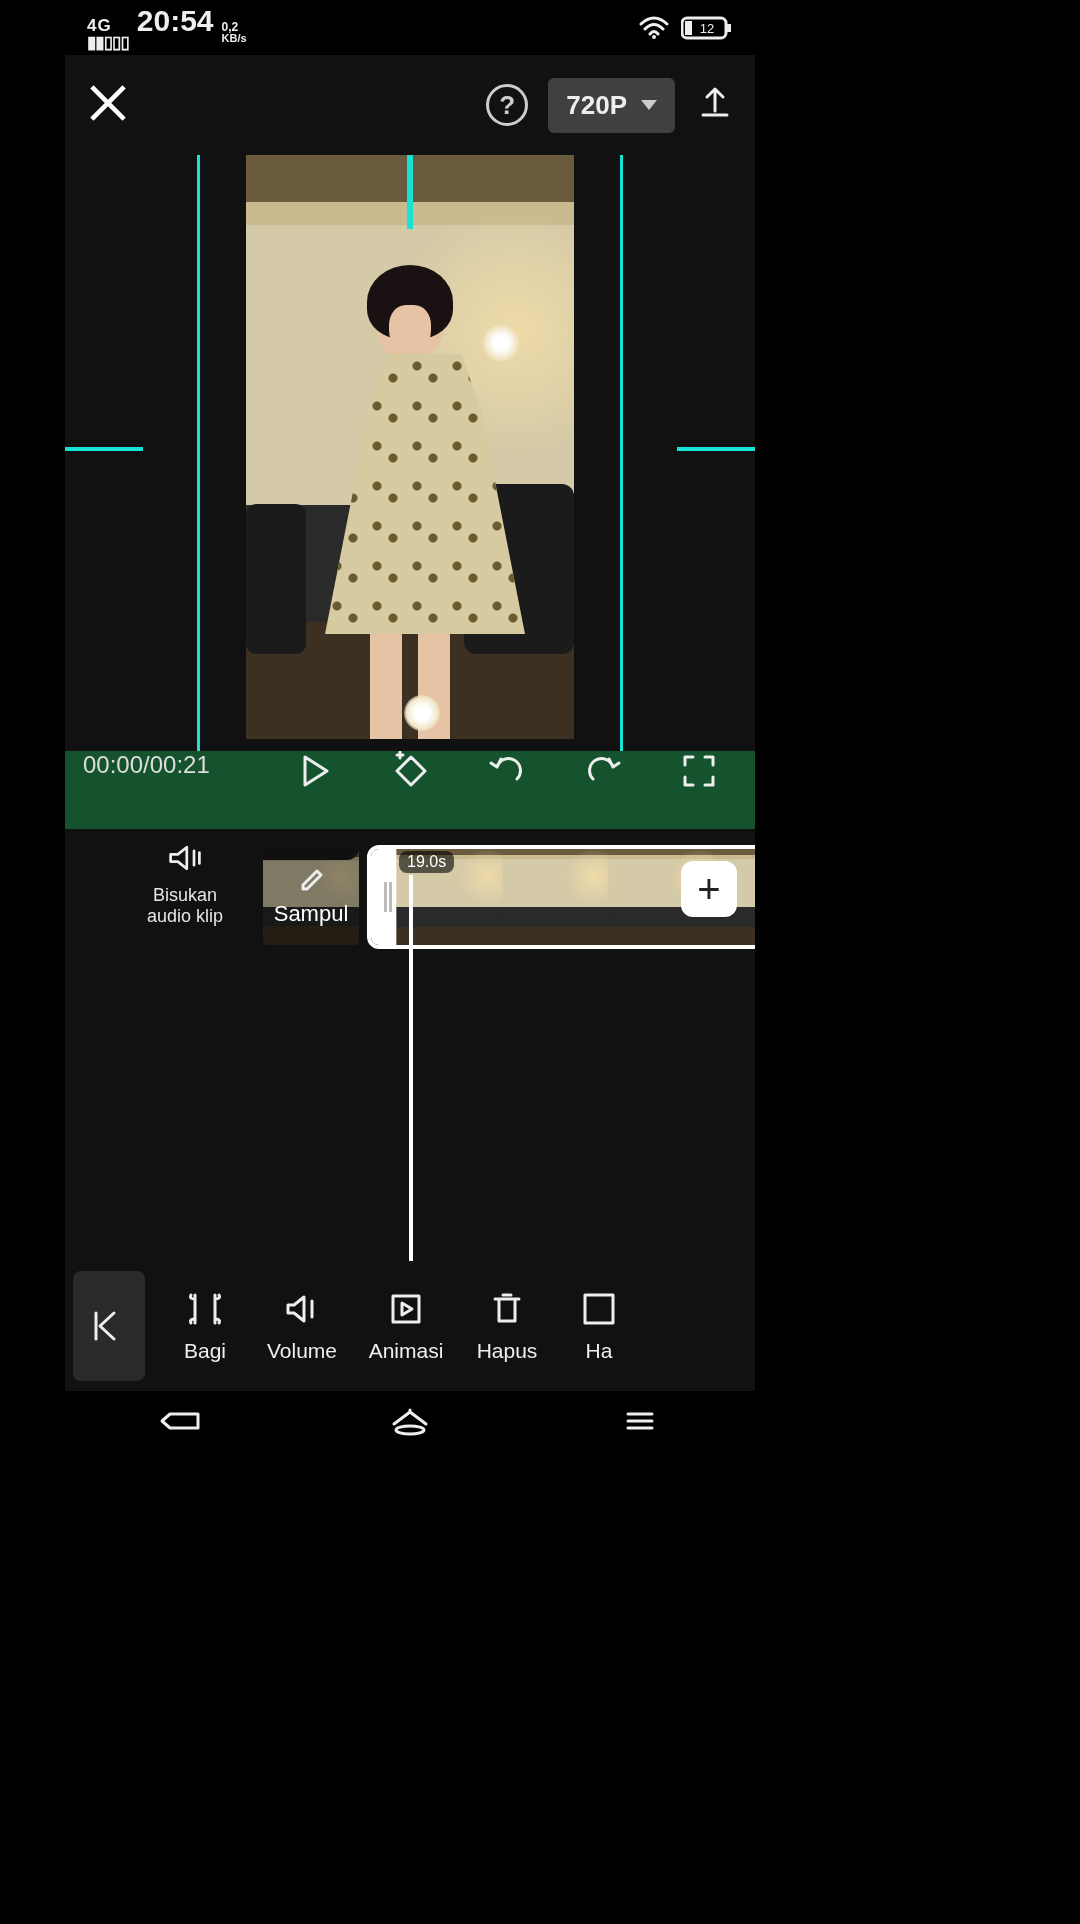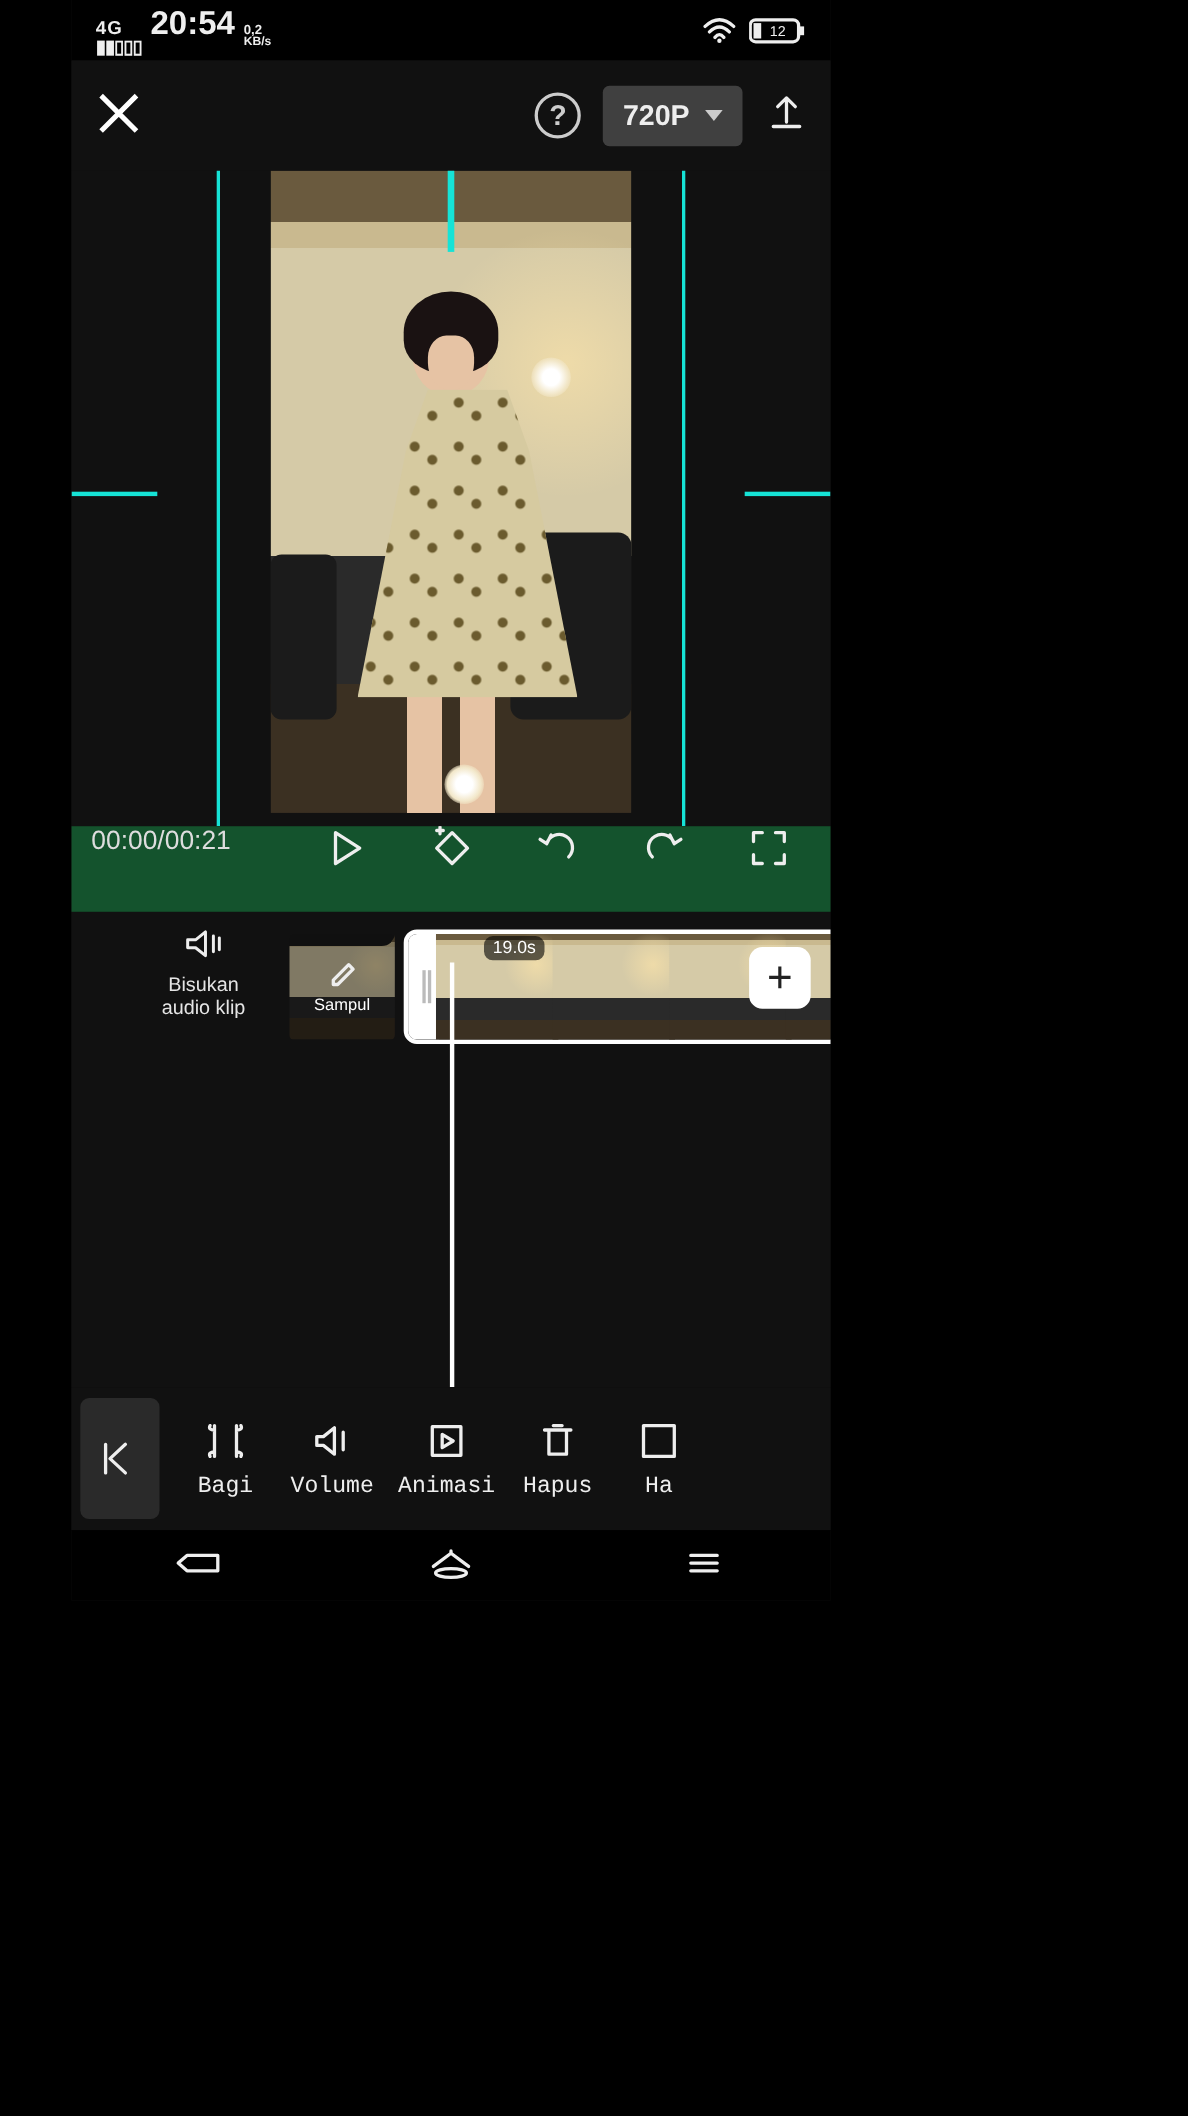--- a/index.html
+++ b/index.html
@@ -139,53 +139,53 @@
   .tracks { position: relative; margin-top: 20px; height: 100px; }
   .mute-col {
     position: absolute; left: 60px; top: -6px; width: 120px; text-align: center;
     color: #e5e5e5; font-size: 18px; line-height: 1.2;
   }
   .mute-col svg { width: 36px; height: 30px; margin-bottom: 6px; }
   .cover {
     position: absolute; left: 198px; top: 0; width: 96px; height: 96px;
     border-radius: 4px; overflow: hidden;
     display: flex; flex-direction: column; align-items: center; justify-content: center;
-    color: #fff; font-size: 15px; gap: 4px;
+    color: #fff; font-size: 22px; gap: 4px;
   }
   .cover .scene { position: absolute; inset: 0; filter: brightness(0.6);}
   .cover .ov { position: relative; text-align: center; }
   .cover svg { width: 28px; height: 28px; }
   .clip {
     position: absolute; left: 302px; top: -4px; height: 104px; right: -70px;
     border: 4px solid #fff; border-radius: 12px 0 0 12px;
     overflow: hidden; display: flex;
   }
   .clip-handle {
     width: 28px; background: #fff; display: flex; align-items: center; justify-content: center; flex-shrink: 0;
   }
   .clip-handle .grip { width: 3px; height: 30px; background: #bbb; box-shadow: 5px 0 0 #bbb;}
   .clip .thumbs { flex: 1; display: flex; }
   .clip .thumb { width: 106px; height: 100%; position: relative; flex-shrink: 0;}
   .clip .thumb .scene { transform: scale(1.05);}
   .clip-dur {
     position: absolute; left: 334px; top: 2px; z-index: 12;
     background: rgba(0,0,0,0.6); color: #fff; font-size: 16px;
-    padding: 2px 8px; border-radius: 8px; margin-left: 41px;
+    padding: 2px 8px; border-radius: 8px;
   }
   .add-clip {
     position: absolute; right: 18px; top: 12px; z-index: 15;
     width: 56px; height: 56px; background: #fff; border-radius: 12px;
     display: flex; align-items: center; justify-content: center;
     font-size: 40px; color: #222; font-weight: 300;
   }
 
   
   .tool-strip {
     height: 130px; background: #111; display: flex; align-items: center;
-    padding-left: 8px; gap: 0; font-family: Liberation Mono, monospace;
+    padding-left: 8px; gap: 0;
   }
   .tool-back {
     width: 72px; height: 110px; background: #2a2a2a; border-radius: 8px;
     display: flex; align-items: center; justify-content: center;
     margin-right: 14px; flex-shrink: 0;
   }
   .tool-back svg { width: 34px; height: 34px; }
   .tool {
     flex-shrink: 0; text-align: center; color: #eee; font-size: 21px;
     display: flex; flex-direction: column; align-items: center; gap: 10px;

